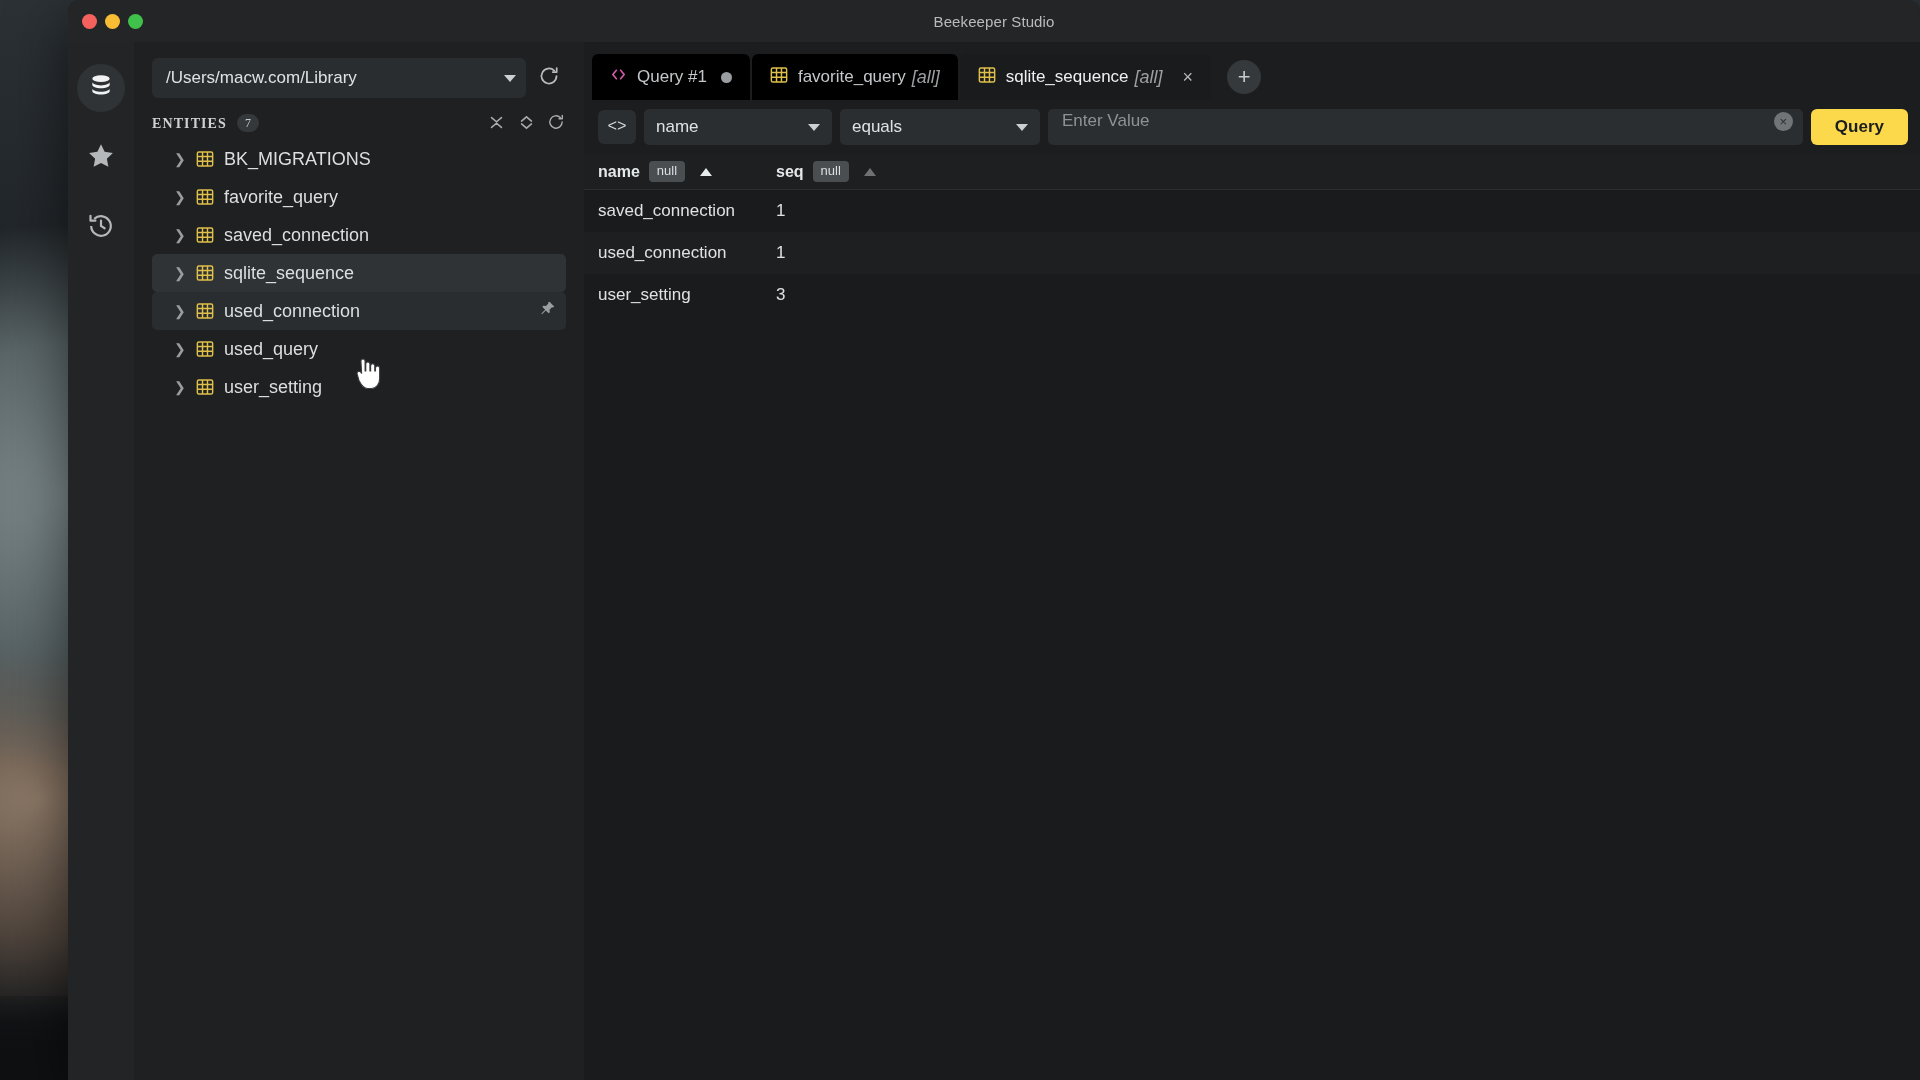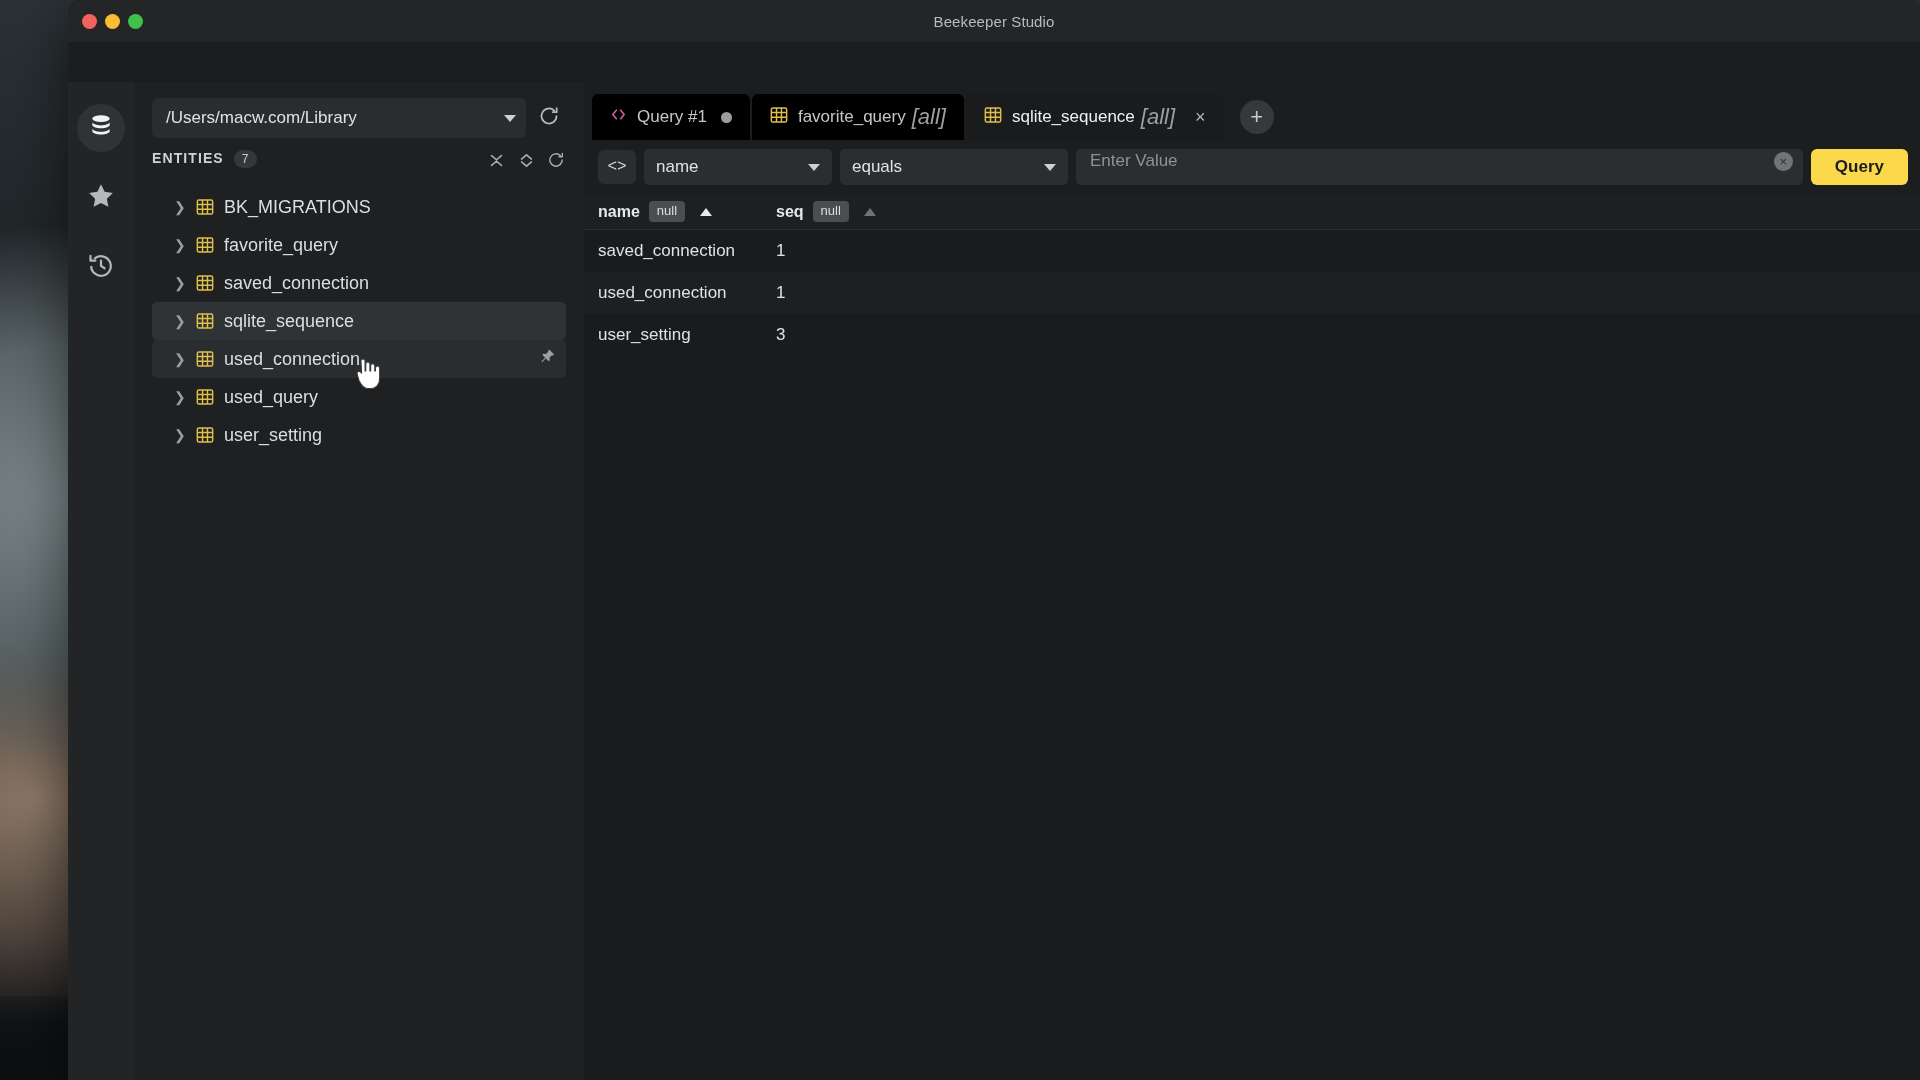--- a/index.html
+++ b/index.html
@@ -36,21 +36,20 @@
   .wm-a { left: 800px; top: -34px;  font-size: 86px; transform: rotate(-26deg); }
   .wm-b { left: 350px; top: 615px;  font-size: 86px; transform: rotate(-26deg); }
   .wm-c { left: 1700px; top: 320px; font-size: 86px; transform: rotate(-26deg); }
 
   
   .window {
     position: absolute; left: 68px; top: 0; width: 1852px; height: 1080px;
     background: #1b1d1f; border-radius: 12px 12px 0 0;
     overflow: hidden; display: flex; flex-direction: column;
     box-shadow: 0 18px 60px rgba(0,0,0,.55);
-    gap: 40px;
   }
   .titlebar {
     height: 42px; background: #232527; position: relative; flex: 0 0 42px;
     display: flex; align-items: center;
   }
   .traffic { display: flex; gap: 8px; padding-left: 14px; }
   .dot { width: 15px; height: 15px; border-radius: 50%; }
   .dot.r { background: #f5625d; }
   .dot.y { background: #f8bd34; }
   .dot.g { background: #3fc14b; }
@@ -96,21 +95,21 @@
     border: 1px solid #34373a; border-radius: 6px;
     display: flex; align-items: center; padding: 0 12px;
   }
   .filter-input {
     flex: 1; background: transparent; border: 0; outline: 0;
     color: #d8dbdd; font-size: 16px; font-family: inherit;
   }
   .filter-input::placeholder { color: #8b8f92; }
 
   .entities-head {
-    margin-top: 12px; height: 30px; display: flex; align-items: flex-start; gap: 10px;
+    margin-top: 4px; height: 30px; display: flex; align-items: flex-end; gap: 10px; font-family: Liberation Serif, serif;
   }
   .entities-title { font-size: 14px; font-weight: bold; color: #cfd2d4; letter-spacing: 1.1px; }
   .count-pill {
     background: #34383b; color: #c8cbcd; font-size: 12px;
     border-radius: 9px; padding: 2px 8px; line-height: 1.2;
   }
   .head-spacer { flex: 1; }
   .head-icon { color: #a9acae; width: 20px; height: 20px; display:flex;
     align-items:center; justify-content:center; }
 
@@ -131,21 +130,21 @@
   .main { flex: 1; background: #191b1d; display: flex; flex-direction: column; min-width: 0; }
 
   .tabbar { height: 58px; flex: 0 0 58px; display: flex; align-items: flex-end;
     padding-left: 8px; gap: 2px; background: #1b1d1f; }
   .tab {
     height: 46px; display: flex; align-items: center; gap: 10px;
     padding: 0 18px; border-radius: 6px 6px 0 0; background: #000000;
     color: #c4c7c9; font-size: 17px; white-space: nowrap;
   }
   .tab.active { background: #191b1d; color: #eef0f1; }
-  .tab .tag { font-style: italic; color: #9da0a2; font-size: 22px; margin-left: -4px; text-align: right; }
+  .tab .tag { font-style: italic; color: #9da0a2; font-size: 18px; margin-left: -4px; text-align: right; }
   .tab .unsaved { width: 11px; height: 11px; border-radius: 50%; background: #9b9ea0; margin-left: 4px; }
   .tab .tclose { margin-left: 10px; color: #b6b9bb; font-size: 18px; line-height: 1; }
   .newtab {
     width: 34px; height: 34px; border-radius: 50%; background: #36393b;
     display: flex; align-items: center; justify-content: center;
     color: #c7cacc; font-size: 22px; margin: 0 0 6px 14px;
   }
 
   .filterbar {
     height: 54px; flex: 0 0 54px; display: flex; align-items: center;
@@ -155,21 +154,21 @@
     width: 38px; height: 34px; border-radius: 6px; background: #2b2e30;
     display: flex; align-items: center; justify-content: center;
     color: #d6d9db; font-size: 16px; font-family: "Liberation Mono", monospace;
   }
   .sel {
     height: 36px; min-width: 100px; background: #2b2e30; border-radius: 5px;
     display: flex; align-items: center; padding: 0 12px;
     color: #dfe2e4; font-size: 17px;
   }
   .sel.field { width: 188px; }
-  .sel.op { width: 228px; }
+  .sel.op { width: 200px; }
   .sel .caret2 { margin-left: auto; width: 0; height: 0;
     border-left: 6px solid transparent; border-right: 6px solid transparent;
     border-top: 7px solid #cdd0d2; }
   .valwrap {
     flex: 1; height: 36px; background: #2b2e30; border-radius: 5px;
     display: flex; align-items: center; padding: 0 10px 12px 14px;
   }
   .valwrap input {
     flex: 1; background: transparent; border: 0; outline: 0;
     color: #e3e6e8; font-size: 17px; font-family: inherit;

